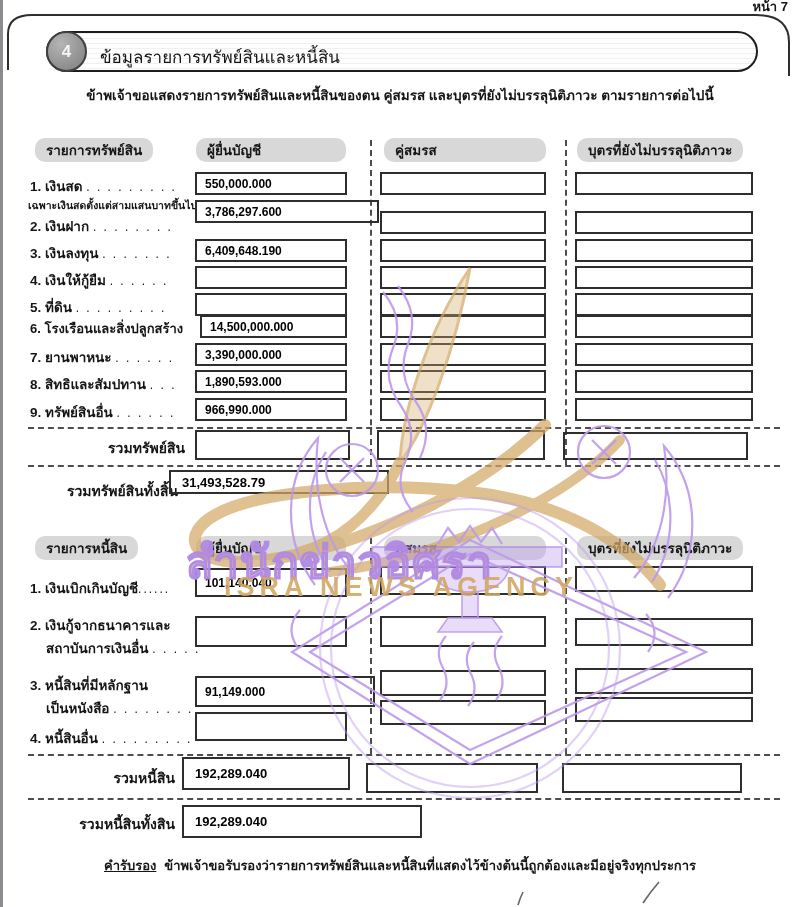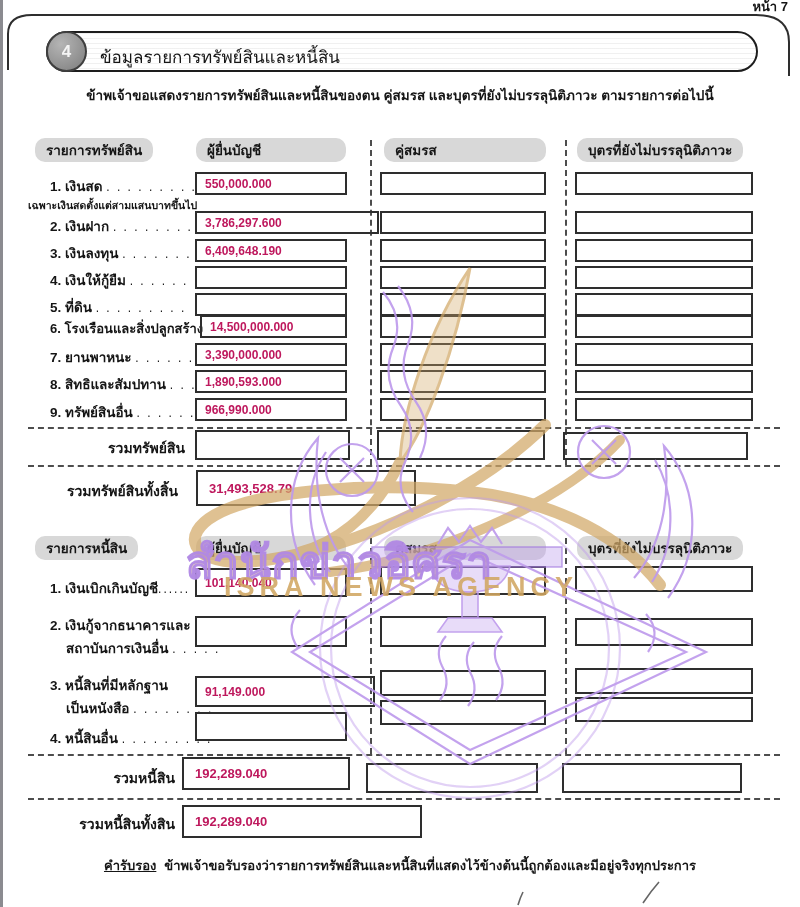--- a/index.html
+++ b/index.html
@@ -13,27 +13,27 @@
           background:repeating-linear-gradient(180deg,rgba(110,110,110,.10) 0 1px,rgba(255,255,255,0) 1px 5px);}
   .banner-circle{position:absolute;left:-2px;top:-2px;width:41px;height:41px;border-radius:50%;
           background:radial-gradient(circle at 35% 30%,#b5b5b5,#7d7d7d);border:2px solid #3f3f3f;
           box-sizing:border-box;display:flex;align-items:center;justify-content:center;
           color:#f4f4f4;font-size:17px;font-weight:700;}
   .banner-title{position:absolute;left:52px;top:0;height:37px;line-height:37px;font-size:17px;font-weight:400;margin-top:6px;}
   .intro{position:absolute;left:0;top:84px;width:100%;text-align:center;font-size:13.5px;font-weight:700;}
   
   .chip{position:absolute;height:24px;background:#d8d8d8;border-radius:10px;font-weight:700;
         font-size:13.5px;display:flex;align-items:center;padding:0 11px;box-sizing:border-box;white-space:nowrap;}
-  .lbl{position:absolute;font-size:13.5px;font-weight:700;white-space:nowrap;margin-left:20px;}
+  .lbl{position:absolute;font-size:13.5px;font-weight:700;white-space:nowrap;}
   .lbl .dots{font-weight:400;letter-spacing:2px;font-size:12px;}
   .note{position:absolute;font-size:10.5px;font-weight:600;white-space:nowrap;}
   .total-lbl{position:absolute;font-size:14px;font-weight:700;text-align:right;white-space:nowrap;}
   
   .box{position:absolute;border:2px solid #2e2e2e;box-sizing:border-box;display:flex;align-items:center;
-       padding-left:8px;font-size:12px;font-weight:600;color:#be185d;background:transparent;}
+       padding-left:8px;font-size:12px;font-weight:600;color:#000000;background:transparent;}
   .box.big{font-size:13px;padding-left:11px;}
   
   .hdash{position:absolute;height:0;border-top:2px dashed #4d4d4d;}
   .vdash{position:absolute;width:0;border-left:2px dashed #4d4d4d;}
   
   .cert{position:absolute;left:0;top:855px;width:100%;text-align:center;font-size:13px;font-weight:700;}
   .cert .cl{text-decoration:underline;margin-right:8px;}
   
   .wm{position:absolute;left:0;top:0;width:800px;height:907px;pointer-events:none;z-index:30;}
   .wm-thai{position:absolute;left:186px;top:526px;font-size:45px;font-weight:700;letter-spacing:1px;
@@ -76,21 +76,21 @@
   <div class="lbl" style="left:30px;top:269px;"><span>4. เงินให้กู้ยืม</span> <span class="dots">. . . . . .</span></div>
   <div class="lbl" style="left:30px;top:296px;"><span>5. ที่ดิน</span> <span class="dots">. . . . . . . . .</span></div>
   <div class="lbl" style="left:30px;top:318px;font-size:13px;text-align:center;"><span>6. โรงเรือนและสิ่งปลูกสร้าง</span></div>
   <div class="lbl" style="left:30px;top:346px;"><span>7. ยานพาหนะ</span> <span class="dots">. . . . . .</span></div>
   <div class="lbl" style="left:30px;top:373px;"><span>8. สิทธิและสัมปทาน</span> <span class="dots">. . .</span></div>
   <div class="lbl" style="left:30px;top:401px;"><span>9. ทรัพย์สินอื่น</span> <span class="dots">. . . . . .</span></div>
 
   <div class="box" style="left:195px;top:172px;width:152px;height:23px;">
       <span>550,000.000</span>
     </div>
-  <div class="box" style="left:195px;top:211px;width:184px;height:23px;">
+  <div class="box" style="left:195px;top:200px;width:184px;height:23px;">
       <span>3,786,297.600</span>
     </div>
   <div class="box" style="left:195px;top:239px;width:152px;height:23px;">
       <span>6,409,648.190</span>
     </div>
   <div class="box" style="left:195px;top:266px;width:152px;height:23px;">
       <span></span>
     </div>
   <div class="box" style="left:195px;top:293px;width:152px;height:23px;">
       <span></span>
@@ -134,21 +134,21 @@
       <span></span>
     </div>
   <div class="box" style="left:377px;top:430px;width:168px;height:30px;">
       <span></span>
     </div>
   <div class="box" style="left:563px;top:432px;width:185px;height:28px;">
       <span></span>
     </div>
   <div class="hdash" style="left:28px;top:465px;width:752px;"></div>
   <div class="total-lbl" style="left:30px;top:480px;width:148px;">รวมทรัพย์สินทั้งสิ้น</div>
-  <div class="box big" style="left:196px;top:470px;width:220px;height:36px;">
+  <div class="box big" style="left:169px;top:470px;width:220px;height:24px;">
       <span>31,493,528.79</span>
     </div>
 
   <div class="chip" style="left:35px;top:536px;">รายการหนี้สิน</div>
   <div class="chip" style="left:196px;top:536px;width:150px;">ผู้ยื่นบัญชี</div>
   <div class="chip" style="left:384px;top:536px;width:162px;">คู่สมรส</div>
   <div class="chip" style="left:577px;top:536px;">บุตรที่ยังไม่บรรลุนิติภาวะ</div>
 
   <div class="vdash" style="left:370px;top:538px;height:216px;"></div>
   <div class="vdash" style="left:565px;top:538px;height:216px;"></div>

